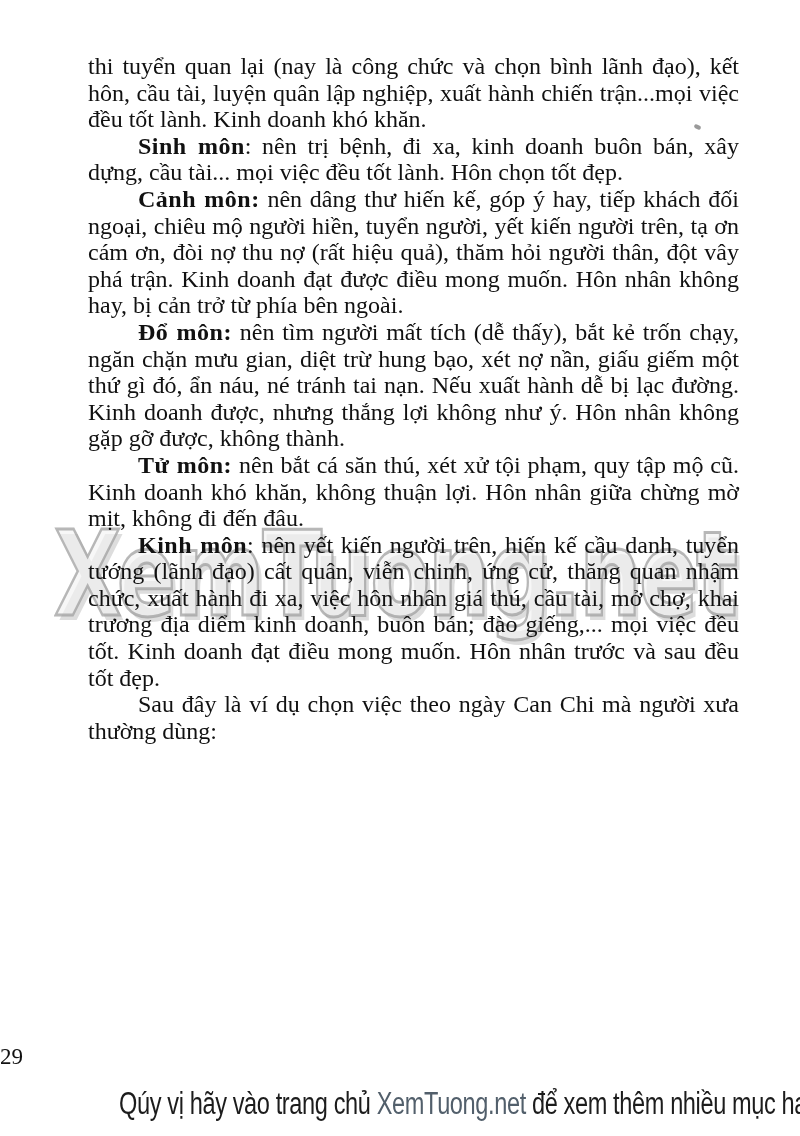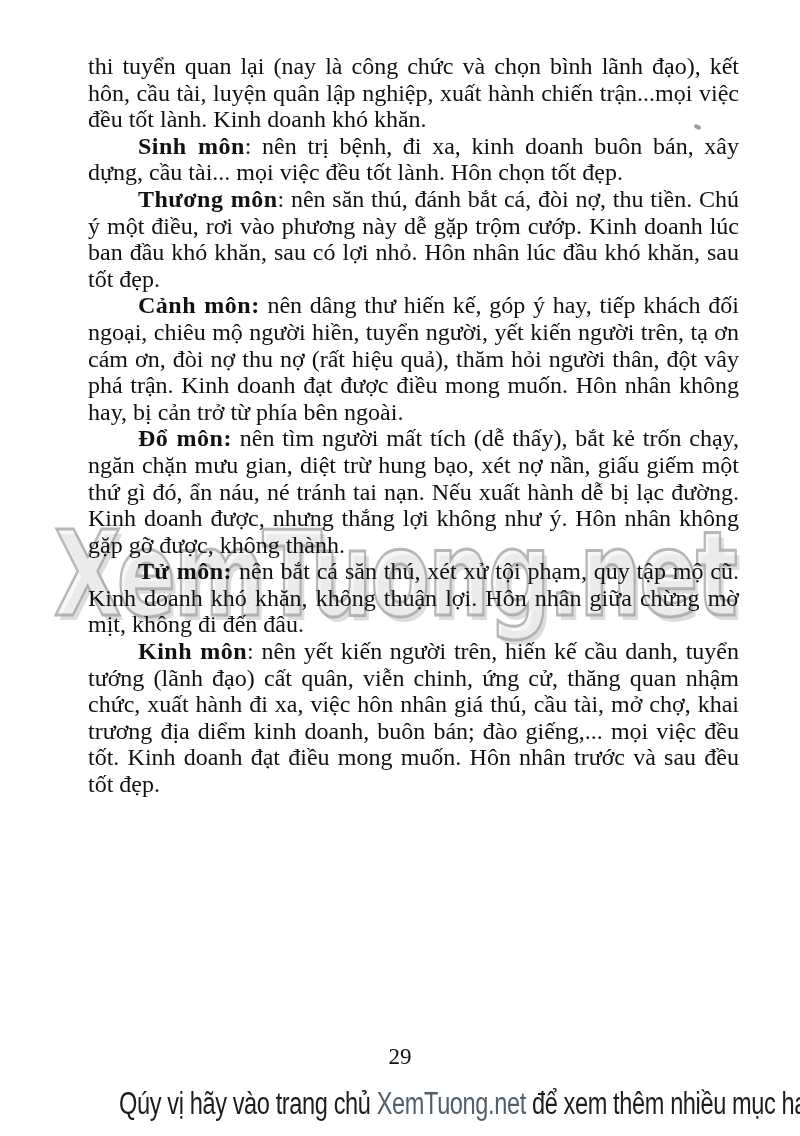--- a/index.html
+++ b/index.html
@@ -55,21 +55,20 @@
     border-radius: 2px;
     transform: rotate(25deg);
     opacity: 0.7;
     z-index: 2;
   }
 
   .page-number {
     position: absolute;
     left: 0; top: 1044px;
     width: 100%;
-    text-align: center;
     font-size: 23px;
     z-index: 2;
   }
 
   .footer {
     position: absolute;
     left: 0; top: 1086px;
     width: 100%;
     text-align: center;
     z-index: 2;
@@ -89,25 +88,25 @@
 </head>
 <body>
 
 <div class="page">
 
   <div class="watermark">XemTuong.net</div>
 
   <div class="content">
     <p class="para"><b class="head"></b><span>thi tuyển quan lại (nay là công chức và chọn bình lãnh đạo), kết hôn, cầu tài, luyện quân lập nghiệp, xuất hành chiến trận...mọi việc đều tốt lành. Kinh doanh khó khăn.</span></p>
     <p class="para indent"><b class="head">Sinh môn</b><span>: nên trị bệnh, đi xa, kinh doanh buôn bán, xây dựng, cầu tài... mọi việc đều tốt lành. Hôn chọn tốt đẹp.</span></p>
-    <p class="para indent"><b class="head">Thương môn</b><span>: nên săn thú, đánh bắt cá, đòi nợ, thu tiền. Chú ý một điều, rơi vào phương này dễ gặp trộm cướp. Kinh doanh lúc ban đầu khó khăn, sau có lợi nhỏ. Hôn nhân lúc đầu khó khăn, sau tốt đẹp.</span></p>
     <p class="para indent"><b class="head">Cảnh môn:</b><span> nên dâng thư hiến kế, góp ý hay, tiếp khách đối ngoại, chiêu mộ người hiền, tuyển người, yết kiến người trên, tạ ơn cám ơn, đòi nợ thu nợ (rất hiệu quả), thăm hỏi người thân, đột vây phá trận. Kinh doanh đạt được điều mong muốn. Hôn nhân không hay, bị cản trở từ phía bên ngoài.</span></p>
     <p class="para indent"><b class="head">Đổ môn:</b><span> nên tìm người mất tích (dễ thấy), bắt kẻ trốn chạy, ngăn chặn mưu gian, diệt trừ hung bạo, xét nợ nần, giấu giếm một thứ gì đó, ẩn náu, né tránh tai nạn. Nếu xuất hành dễ bị lạc đường. Kinh doanh được, nhưng thắng lợi không như ý. Hôn nhân không gặp gỡ được, không thành.</span></p>
     <p class="para indent"><b class="head">Tử môn:</b><span> nên bắt cá săn thú, xét xử tội phạm, quy tập mộ cũ. Kinh doanh khó khăn, không thuận lợi. Hôn nhân giữa chừng mờ mịt, không đi đến đâu.</span></p>
     <p class="para indent"><b class="head">Kinh môn</b><span>: nên yết kiến người trên, hiến kế cầu danh, tuyển tướng (lãnh đạo) cất quân, viễn chinh, ứng cử, thăng quan nhậm chức, xuất hành đi xa, việc hôn nhân giá thú, cầu tài, mở chợ, khai trương địa diểm kinh doanh, buôn bán; đào giếng,... mọi việc đều tốt. Kinh doanh đạt điều mong muốn. Hôn nhân trước và sau đều tốt đẹp.</span></p>
+    <p class="para indent"><b class="head"></b><span>Sau đây là ví dụ chọn việc theo ngày Can Chi mà người xưa thường dùng:</span></p>
   </div>
 
   <div class="artifact"></div>
 
   <div class="page-number">29</div>
 
   <div class="footer">
     <span class="footer-inner"><span>Qúy vị hãy vào trang chủ </span><span class="footer-site">XemTuong.net</span><span> để xem thêm nhiều mục hay khác</span></span>
   </div>
 

